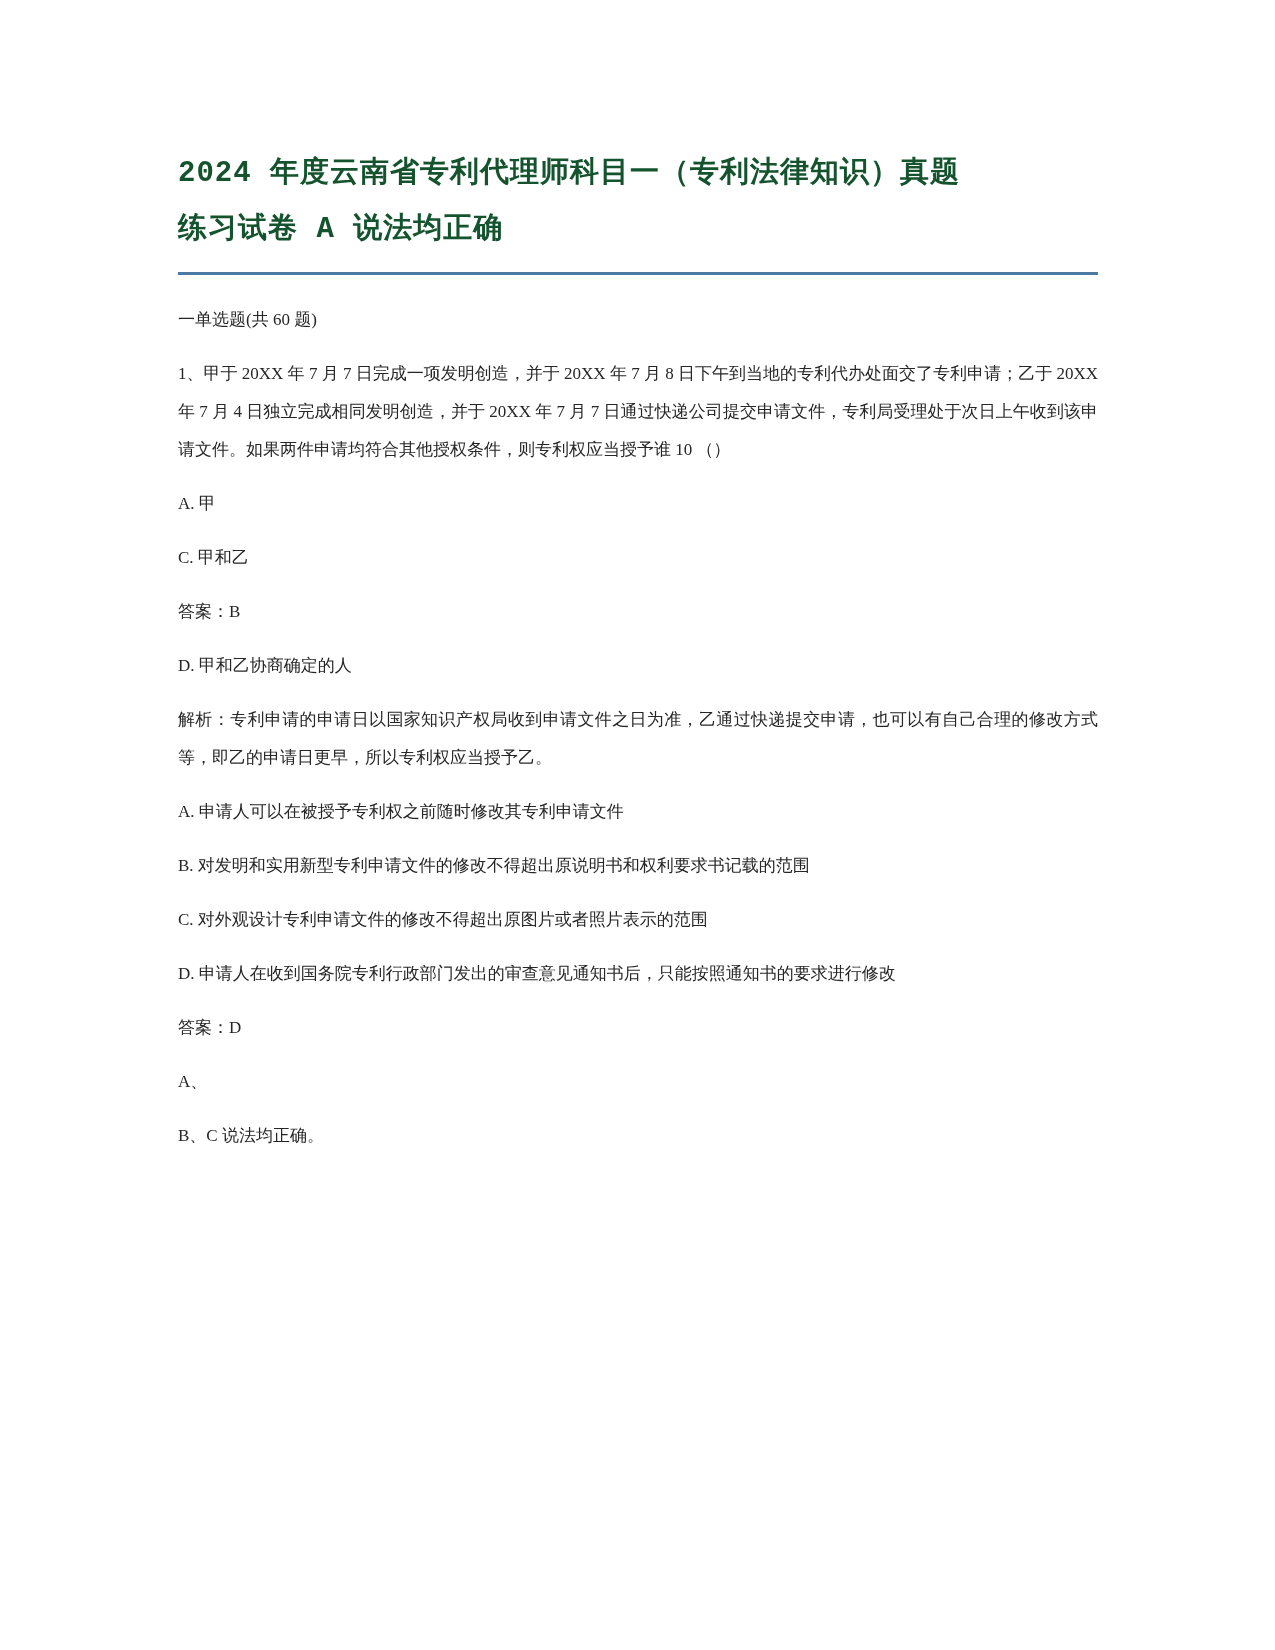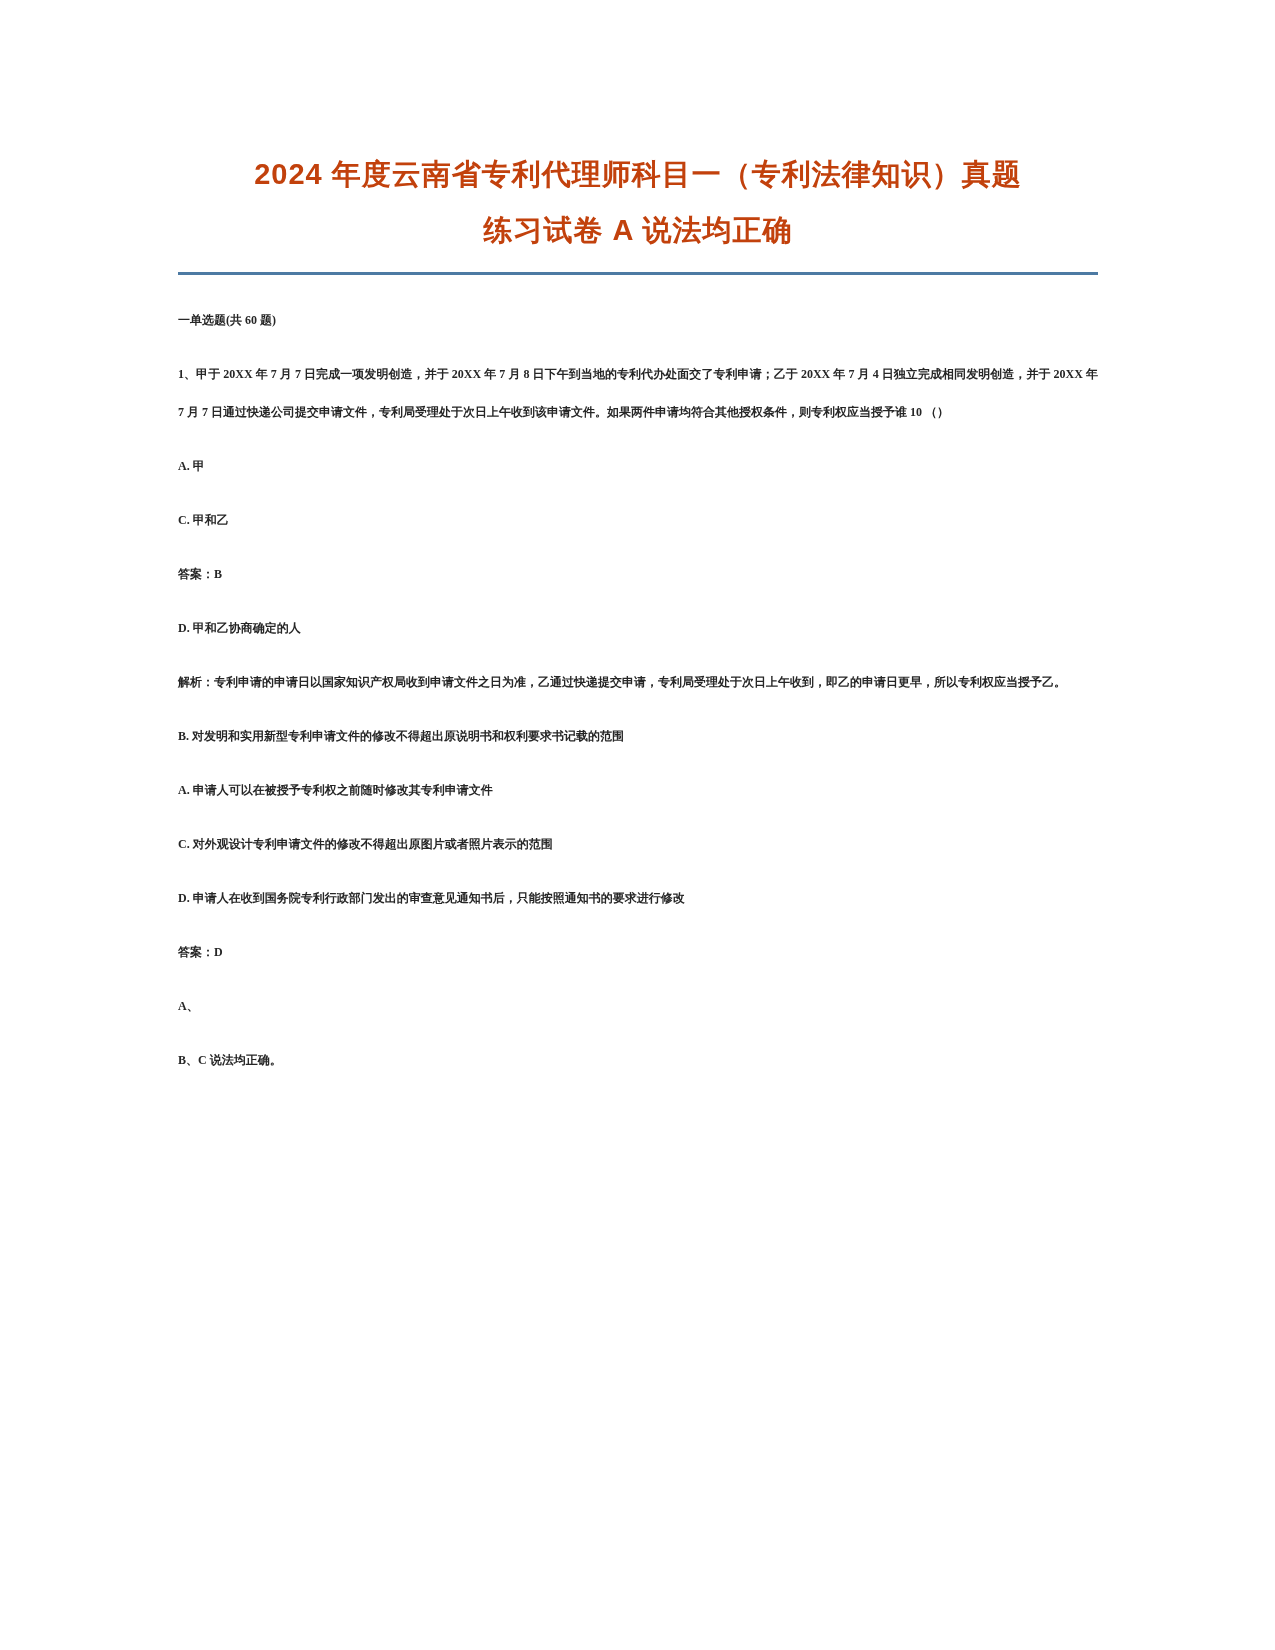--- a/index.html
+++ b/index.html
@@ -13,42 +13,40 @@
     height: 1650px;
     margin: 0 auto;
     background: #ffffff;
     box-sizing: border-box;
     padding: 146px 177px 0 178px;
     font-family: "Liberation Serif", "DejaVu Serif", serif;
     color: #262626;
     overflow: hidden;
   }
   .doc-title {
-    font-family: Liberation Sans, sans-serif;
+    font-family: Liberation Mono, monospace;
     font-weight: 700;
     font-size: 29px;
     line-height: 56px;
-    text-align: center;
-    color: #c2410c;
+    color: #14532d;
     margin: 0;
     letter-spacing: 1px;
   }
   .doc-title .t-line { display: block; }
   .title-rule {
     border: none;
     border-top: 3px solid #4d7aa3;
     margin: 14px 0 0 0;
   }
   .body-text p {
-    font-size: 12px;
+    font-size: 17px;
     line-height: 38px;
     margin: 0 0 16px 0;
     text-align: justify;
     text-justify: inter-ideograph;
-    font-weight: bold;
   }
   .section-header {
     margin-top: 26px !important;
   }
 </style>
 </head>
 <body>
 
 <div class="page">
 
@@ -61,24 +59,24 @@
 
   <div class="body-text">
 
     <p class="section-header">一单选题(共 60 题)</p>
 
     <p>1、甲于 20XX 年 7 月 7 日完成一项发明创造，并于 20XX 年 7 月 8 日下午到当地的专利代办处面交了专利申请；乙于 20XX 年 7 月 4 日独立完成相同发明创造，并于 20XX 年 7 月 7 日通过快递公司提交申请文件，专利局受理处于次日上午收到该申请文件。如果两件申请均符合其他授权条件，则专利权应当授予谁 10 （）</p>
     <p>A. 甲</p>
     <p>C. 甲和乙</p>
     <p>答案：B</p>
     <p>D. 甲和乙协商确定的人</p>
-    <p>解析：专利申请的申请日以国家知识产权局收到申请文件之日为准，乙通过快递提交申请，专利局受理处于次日上午收到，即乙的申请日更早，所以专利权应当授予乙。</p>
+    <p>解析：专利申请的申请日以国家知识产权局收到申请文件之日为准，乙通过快递提交申请，也可以有自己合理的修改方式等，即乙的申请日更早，所以专利权应当授予乙。</p>
 
+    <p>A. 申请人可以在被授予专利权之前随时修改其专利申请文件</p>
     <p>B. 对发明和实用新型专利申请文件的修改不得超出原说明书和权利要求书记载的范围</p>
-    <p>A. 申请人可以在被授予专利权之前随时修改其专利申请文件</p>
     <p>C. 对外观设计专利申请文件的修改不得超出原图片或者照片表示的范围</p>
     <p>D. 申请人在收到国务院专利行政部门发出的审查意见通知书后，只能按照通知书的要求进行修改</p>
     <p>答案：D</p>
     <p>A、</p>
     <p>B、C 说法均正确。</p>
 
   </div>
 
 </div>
 

